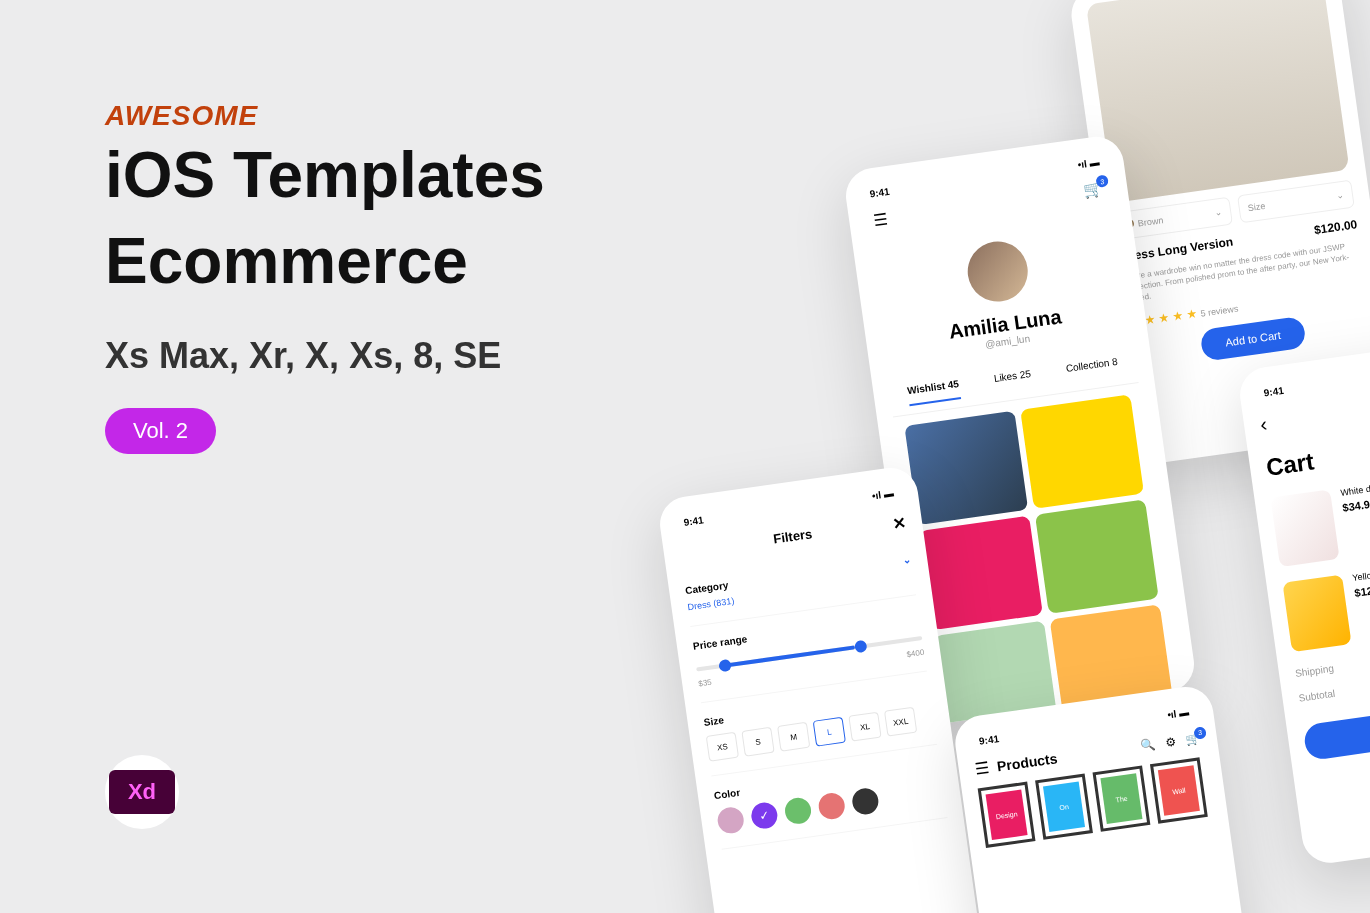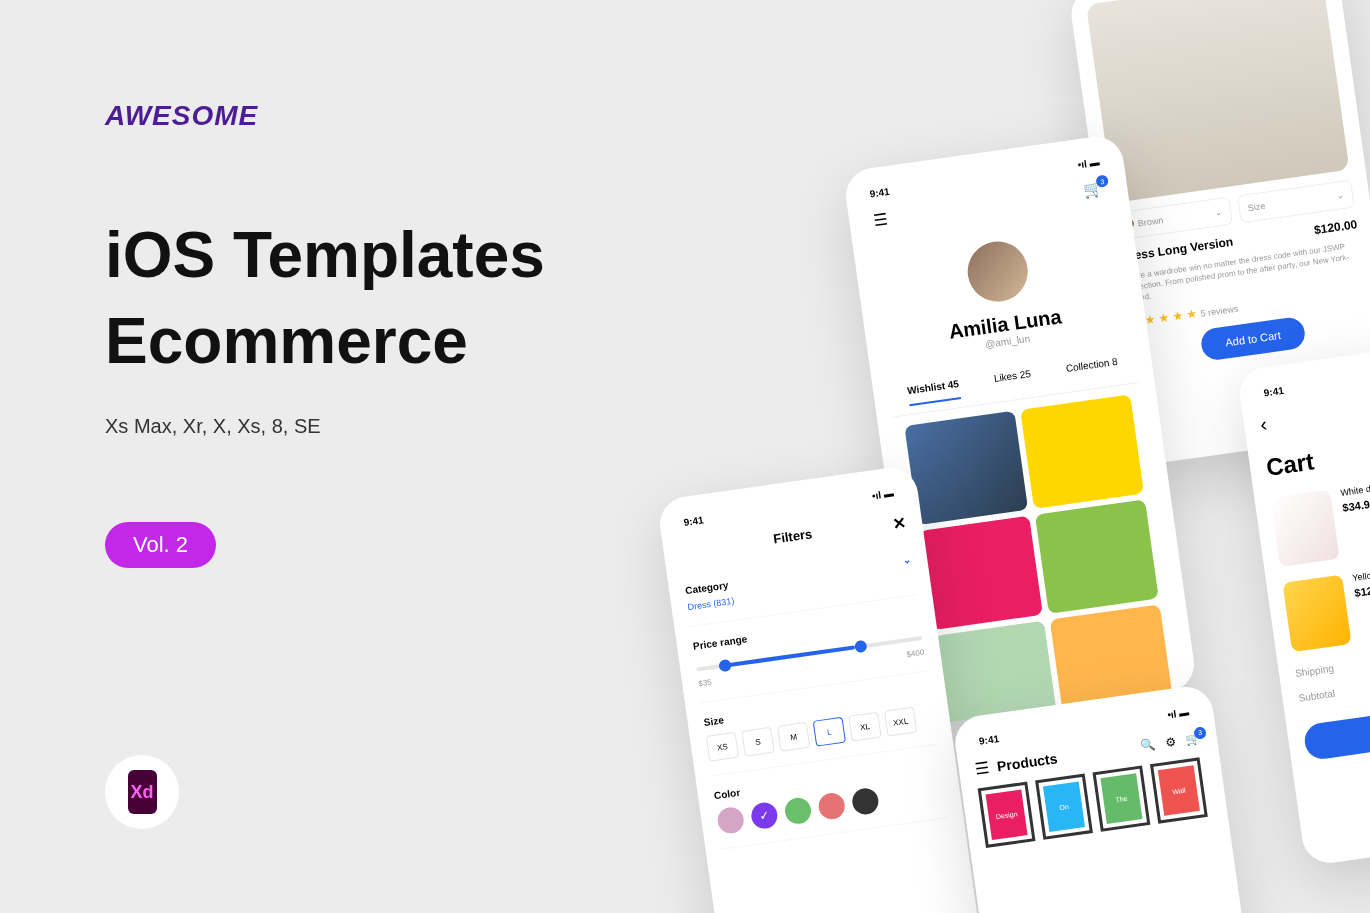--- a/index.html
+++ b/index.html
@@ -1,23 +1,23 @@
 <!DOCTYPE html>
 <html><head>
 <meta charset="utf-8">
 <style>
 *{margin:0;padding:0;box-sizing:border-box;font-family:-apple-system,BlinkMacSystemFont,'Segoe UI',Helvetica,Arial,sans-serif}
 body{background:#ececed;width:1370px;height:913px;position:relative;overflow:hidden}
 .left{position:absolute;left:105px;top:100px;width:500px}
-.brand{font-size:28px;font-weight:900;font-style:italic;letter-spacing:1px;color:#4c1d95;margin-bottom:80px}
+.brand{font-size:28px;font-weight:900;font-style:italic;letter-spacing:1px;color:#c2410c;}
 .title{font-size:64px;font-weight:600;color:#111;line-height:1.35;margin-bottom:30px}
-.subtitle{font-size:20px;font-weight:400;color:#333;margin-bottom:84px}
+.subtitle{font-size:36px;font-weight:700;color:#333;margin-bottom:31px}
 .vol-badge{display:inline-block;background:#c327e8;color:#fff;padding:10px 28px;border-radius:30px;font-size:22px;font-weight:500}
 .xd-badge{position:absolute;left:105px;top:755px;width:74px;height:74px;background:#fff;border-radius:50%;display:flex;align-items:center;justify-content:center}
-.xd-inner{width:29px;height:44px;background:#470137;border-radius:6px;display:flex;align-items:center;justify-content:center;color:#ff61f6;font-size:18px;font-weight:700}
+.xd-inner{width:66px;height:44px;background:#470137;border-radius:6px;display:flex;align-items:center;justify-content:center;color:#ff61f6;font-size:22px;font-weight:700}
 
 .phones{position:absolute;right:-180px;top:-80px;width:920px;height:1100px;transform:rotate(0deg)}
 .phone{position:absolute;background:#fff;border-radius:28px;box-shadow:0 20px 60px rgba(0,0,0,0.15);padding:16px;transform:rotate(-8deg);overflow:hidden}
 .status-bar{display:flex;justify-content:space-between;align-items:center;font-size:10px;font-weight:600;padding:4px 8px}
 .status-icons{display:flex;gap:4px;align-items:center}
 
 
 .phone-profile{width:280px;height:560px;left:250px;top:230px}
 .avatar{width:60px;height:60px;border-radius:50%;background:linear-gradient(135deg,#8b6f5e,#d4b896);margin:20px auto 12px}
 .username{text-align:center;font-size:20px;font-weight:700}

